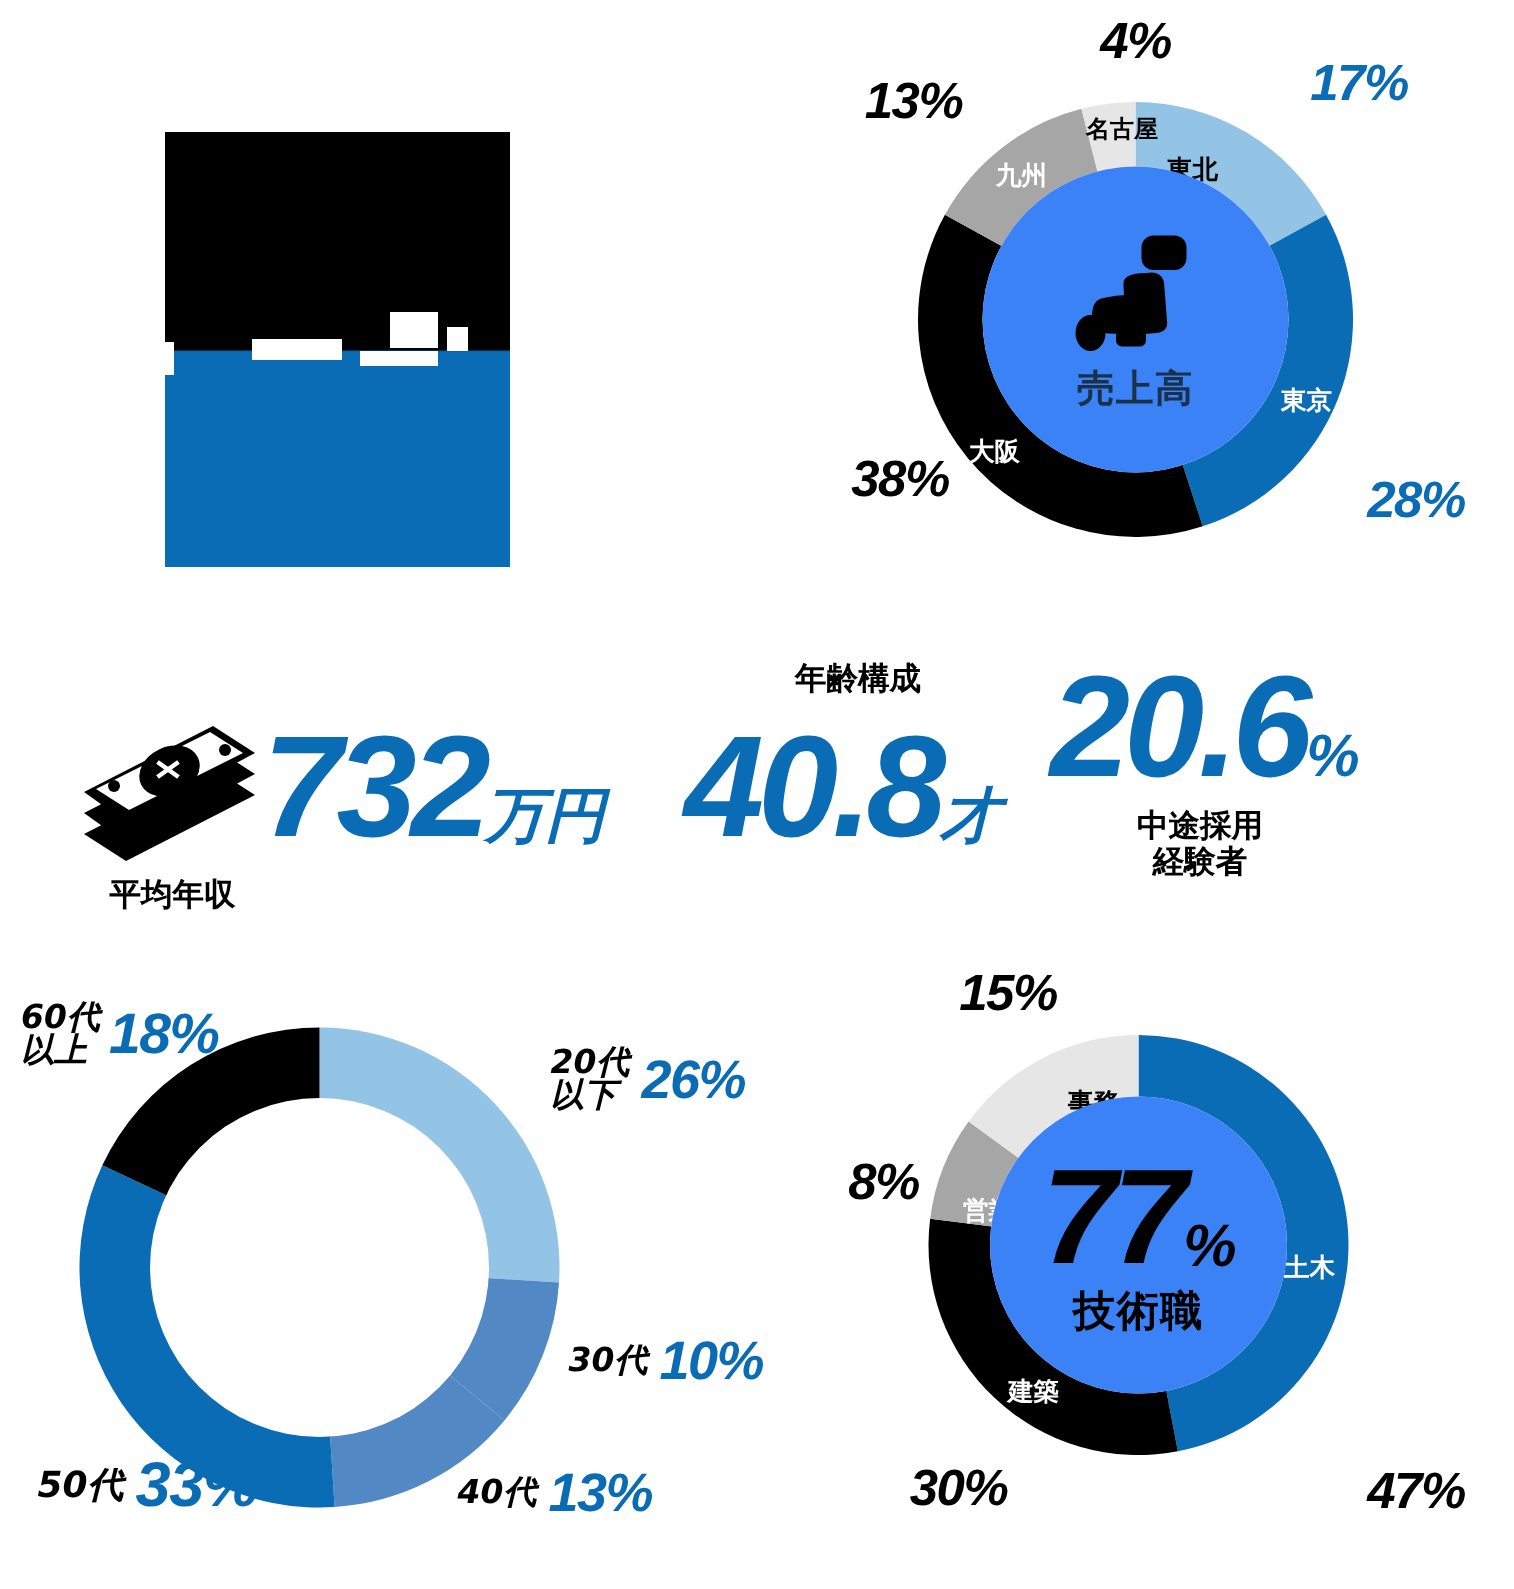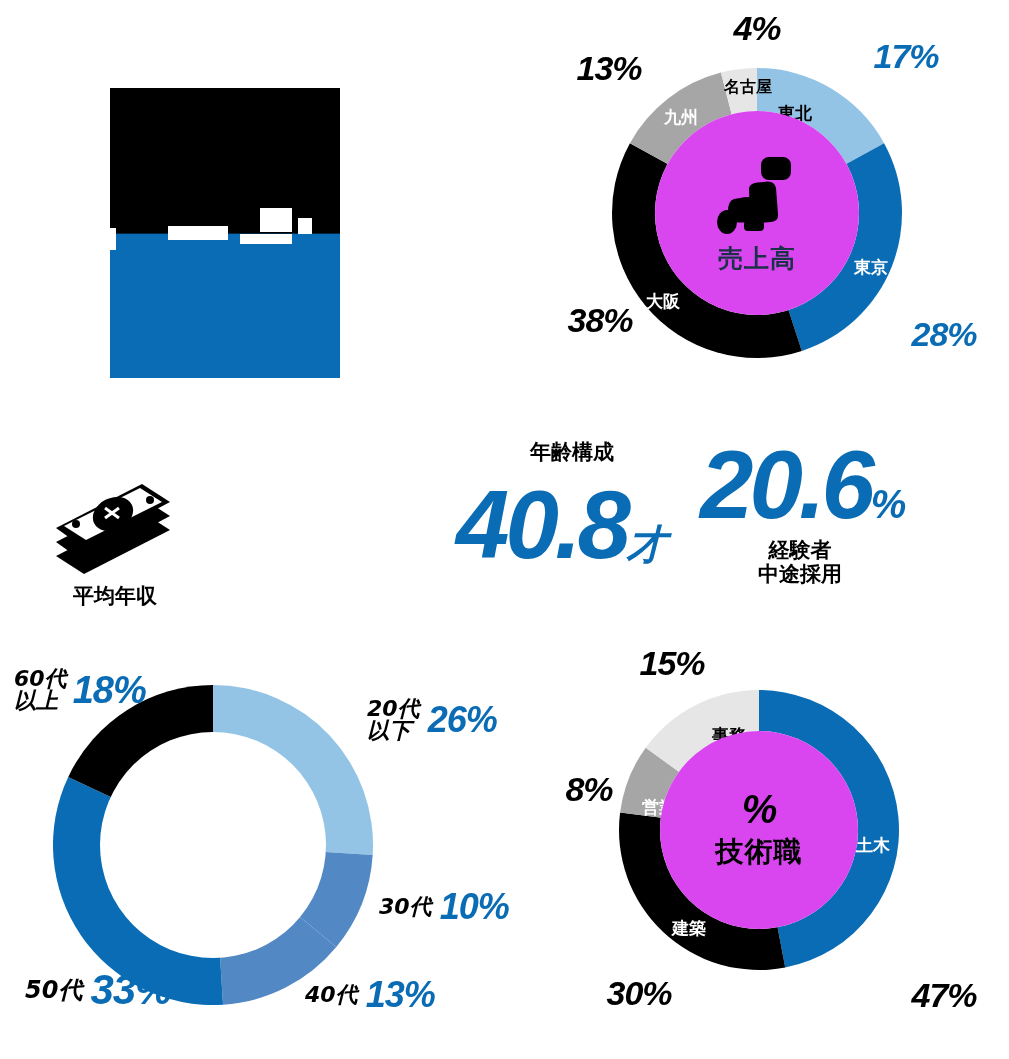--- a/index.html
+++ b/index.html
@@ -23,21 +23,21 @@
     left:110px;top:88px;width:230px;height:290px;
     background:linear-gradient(to bottom,#000000 0%,#000000 50%,#0a6cb4 50.5%,#0a6cb4 100%);
   }
   #redacted-block .notch{
     position:absolute;background:#ffffff;
   }
 
   
   .donut-wrap{position:absolute;}
   .donut-hole{
-    position:absolute;border-radius:50%;background:#d946ef;
+    position:absolute;border-radius:50%;background:#3b82f6;
     display:flex;flex-direction:column;align-items:center;justify-content:center;
   }
   .seg-label{
     position:absolute;color:#ffffff;font-weight:bold;font-size:17px;
     white-space:nowrap;transform:translate(-50%,-50%);
   }
   .seg-label.dark{color:#000000;}
   .pct{
     position:absolute;white-space:nowrap;transform:translate(-50%,-50%);
     font-weight:bold;font-style:italic;font-size:34px;letter-spacing:-1px;
@@ -116,34 +116,37 @@
         <path d="M6 58 L92 14 L120 32 L34 78 Z"></path>
       </g>
       <path d="M14 56 L90 18 L112 32 L36 70 Z" fill="#fff"></path>
       <ellipse cx="63" cy="44" rx="21" ry="16" fill="#000" transform="rotate(-26 63 44)"></ellipse>
       <path d="M55 38 l14 10 M69 38 l-14 10" stroke="#fff" stroke-width="3"></path>
       <circle cx="26" cy="54" r="4" fill="#000"></circle>
       <circle cx="100" cy="30" r="4" fill="#000"></circle>
     </svg>
     <div class="stat-cap jp black" style="position:absolute;left:10px;top:122px;width:110px;">平均年収</div>
   </div>
+  <div class="stat" style="left:175px;top:40px;">
+    <span class="big-num blue">732</span><span class="unit blue jp">万円</span>
+  </div>
 
   <div class="stat" style="left:472px;top:8px;width:200px;text-align:center;">
     <div class="stat-cap jp black">年齢構成</div>
   </div>
   <div class="stat" style="left:456px;top:40px;">
     <span class="big-num blue">40.8</span><span class="unit blue jp">才</span>
   </div>
 
   <div class="stat" style="left:700px;top:0px;">
     <span class="big-num blue">20.6</span><span class="unit blue">%</span>
   </div>
   <div class="stat" style="left:700px;top:108px;width:200px;text-align:center;line-height:1.15;">
+    <div class="stat-cap jp black">中途採用</div>
     <div class="stat-cap jp black">経験者</div>
-    <div class="stat-cap jp black">中途採用</div>
   </div>
 </div>
 
 <div class="donut-wrap" style="left:48px;top:680px;width:330px;height:330px;">
 
   <svg width="330" height="330" viewBox="0 0 330 330">
 
     <g>
       <path d="M165,165 L165,5 A160,160 0 0,1 324.6842765485235,175.04648312469016 Z" fill="#93c4e5"></path>
       <path d="M165,165 L324.6842765485235,175.04648312469016 A160,160 0 0,1 288.2821188441262,266.98783835979043 Z" fill="#5288c4"></path>
@@ -201,20 +204,21 @@
     <circle cx="146" cy="146" r="99" fill="#ffffff"></circle>
   </svg>
 
   <div class="seg-label jp" style="left:260px;top:161px;">土木</div>
   <div class="seg-label jp" style="left:76px;top:244px;">建築</div>
   <div class="seg-label jp" style="left:46px;top:123px;">営業</div>
   <div class="seg-label jp dark" style="left:116px;top:51px;">事務</div>
 
   <div class="donut-hole" style="left:47px;top:47px;width:198px;height:198px;">
     <div style="display:flex;align-items:flex-end;">
+      <span class="num black" style="font-size:90px;letter-spacing:-3px;">77</span>
       <span class="num black" style="font-size:40px;padding-bottom:6px;">%</span>
     </div>
     <div class="jp black" style="font-size:28px;letter-spacing:1px;margin-top:-2px;">技術職</div>
   </div>
 </div>
 
 <div class="pct black abs" style="left:944px;top:995px;">47%</div>
 <div class="pct black abs" style="left:639px;top:993px;">30%</div>
 <div class="pct black abs" style="left:589px;top:789px;">8%</div>
 <div class="pct black abs" style="left:672px;top:663px;">15%</div>

